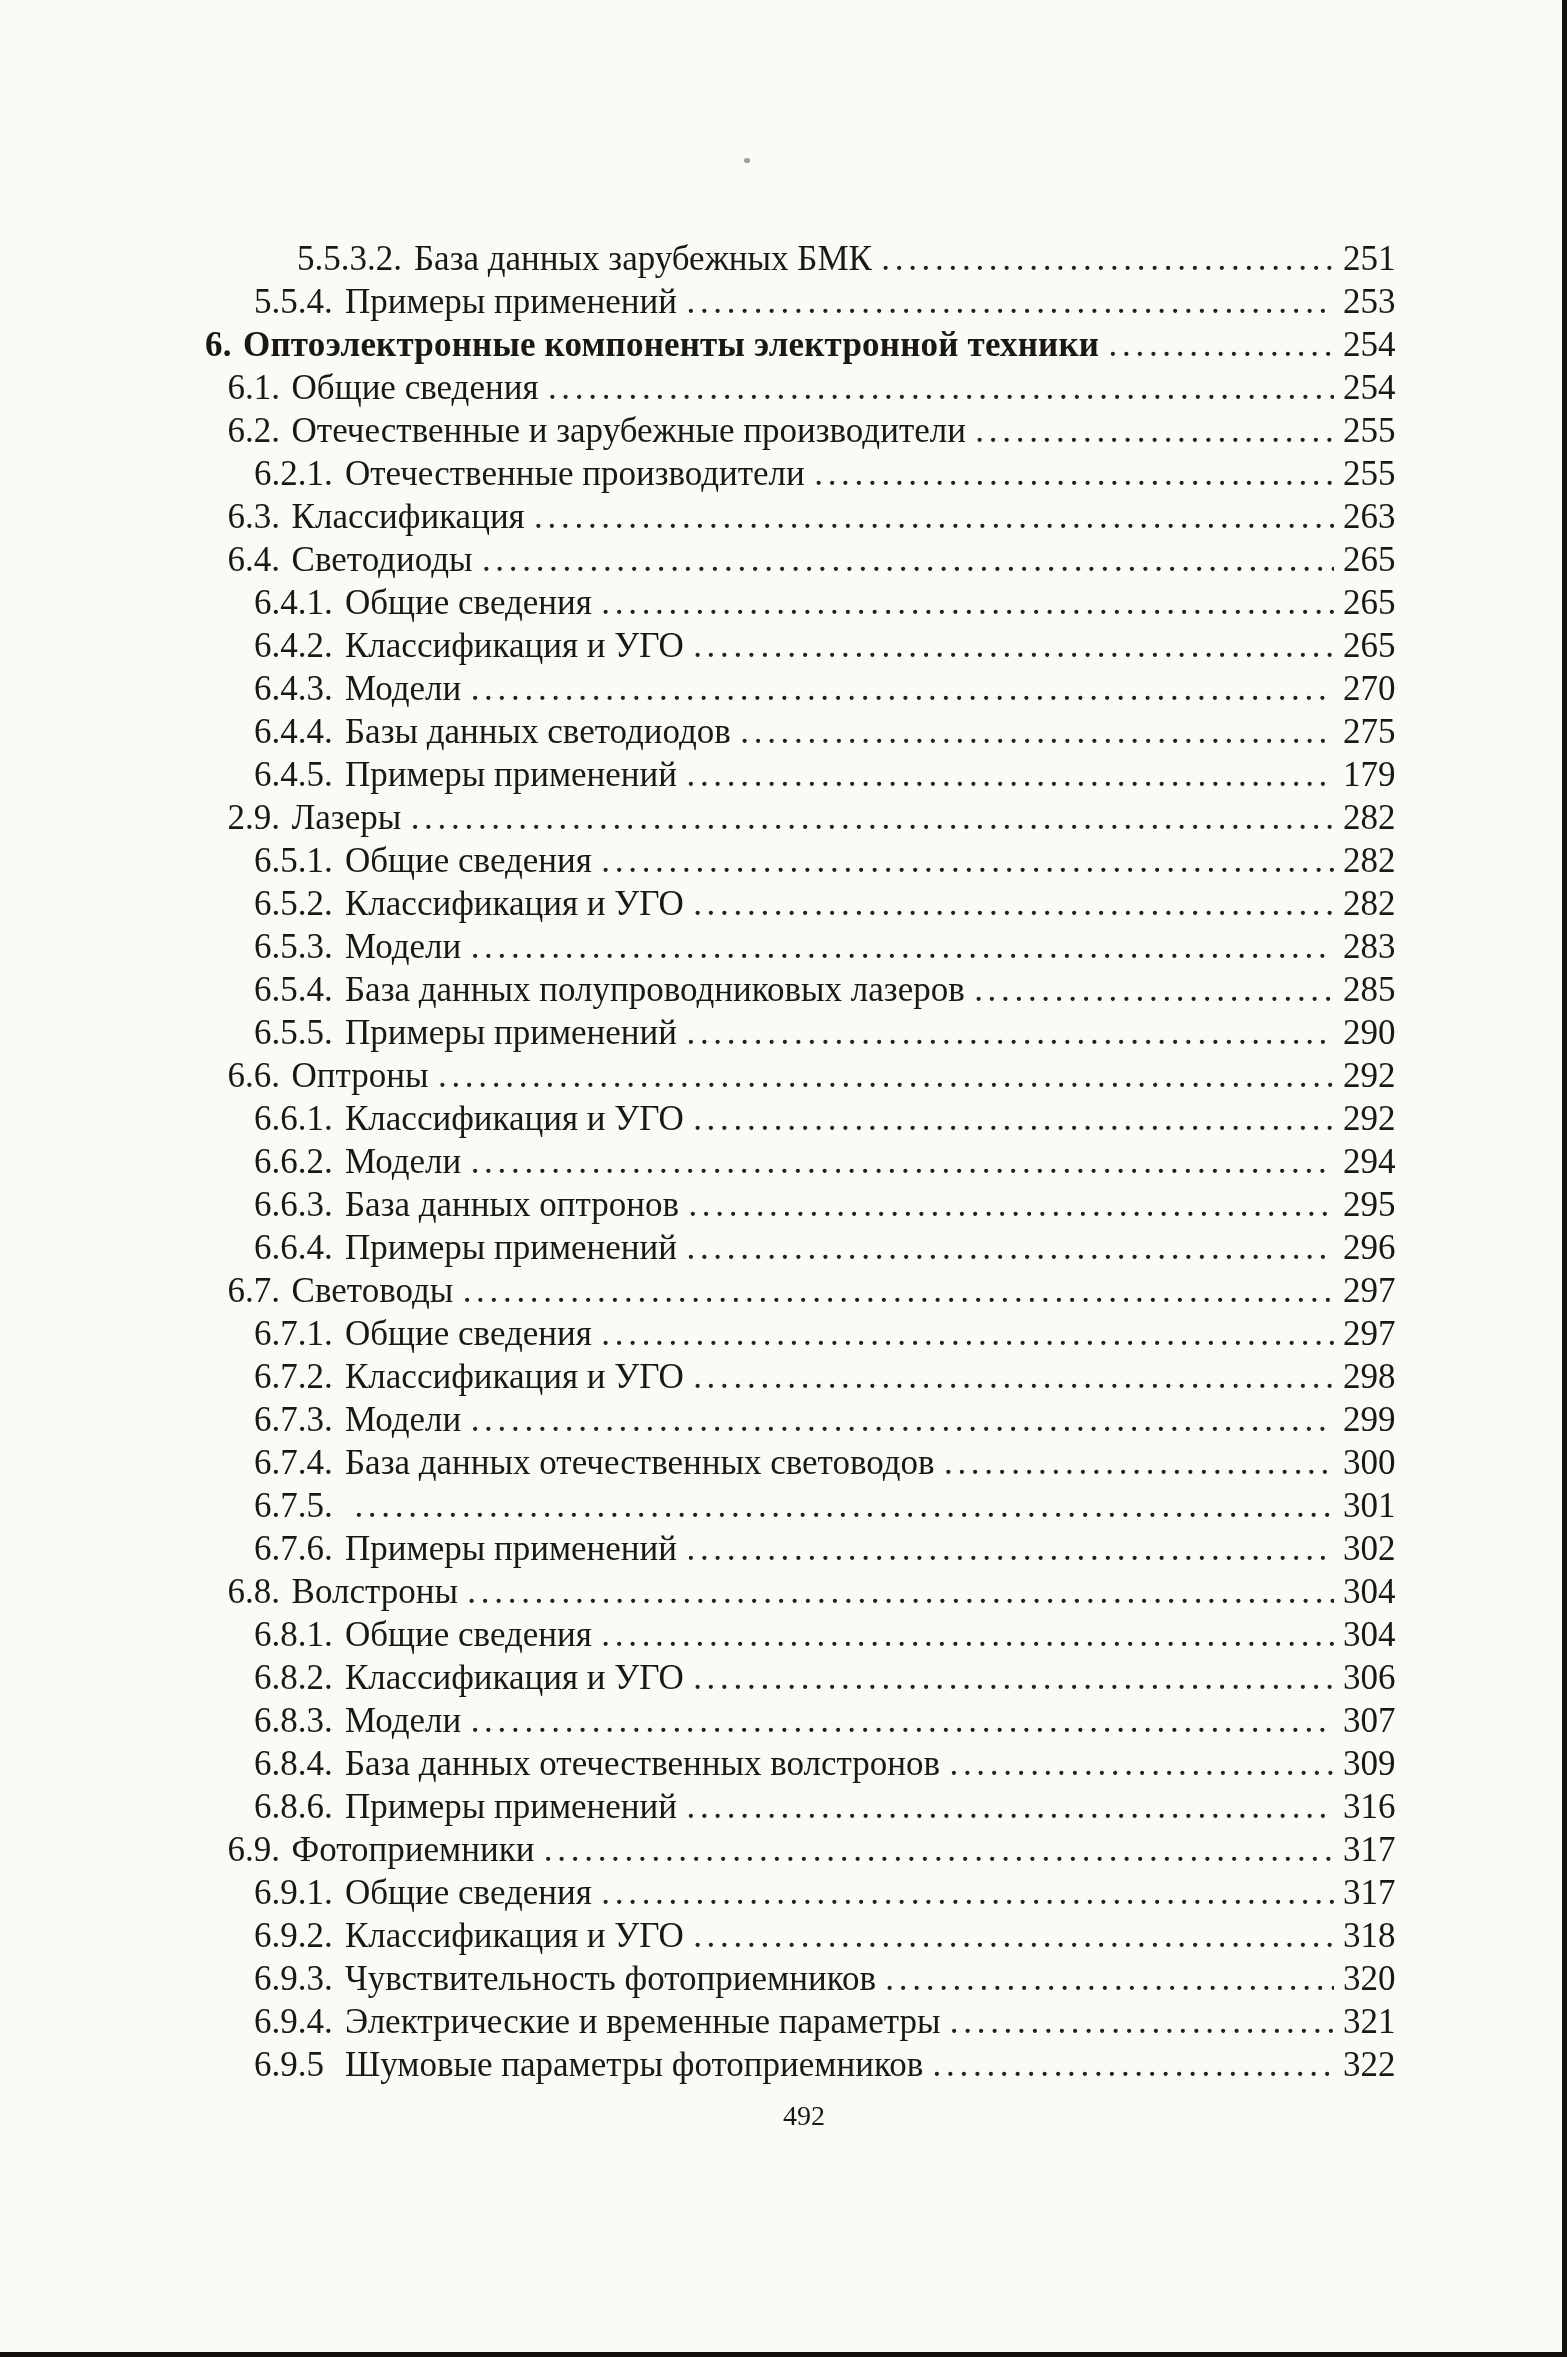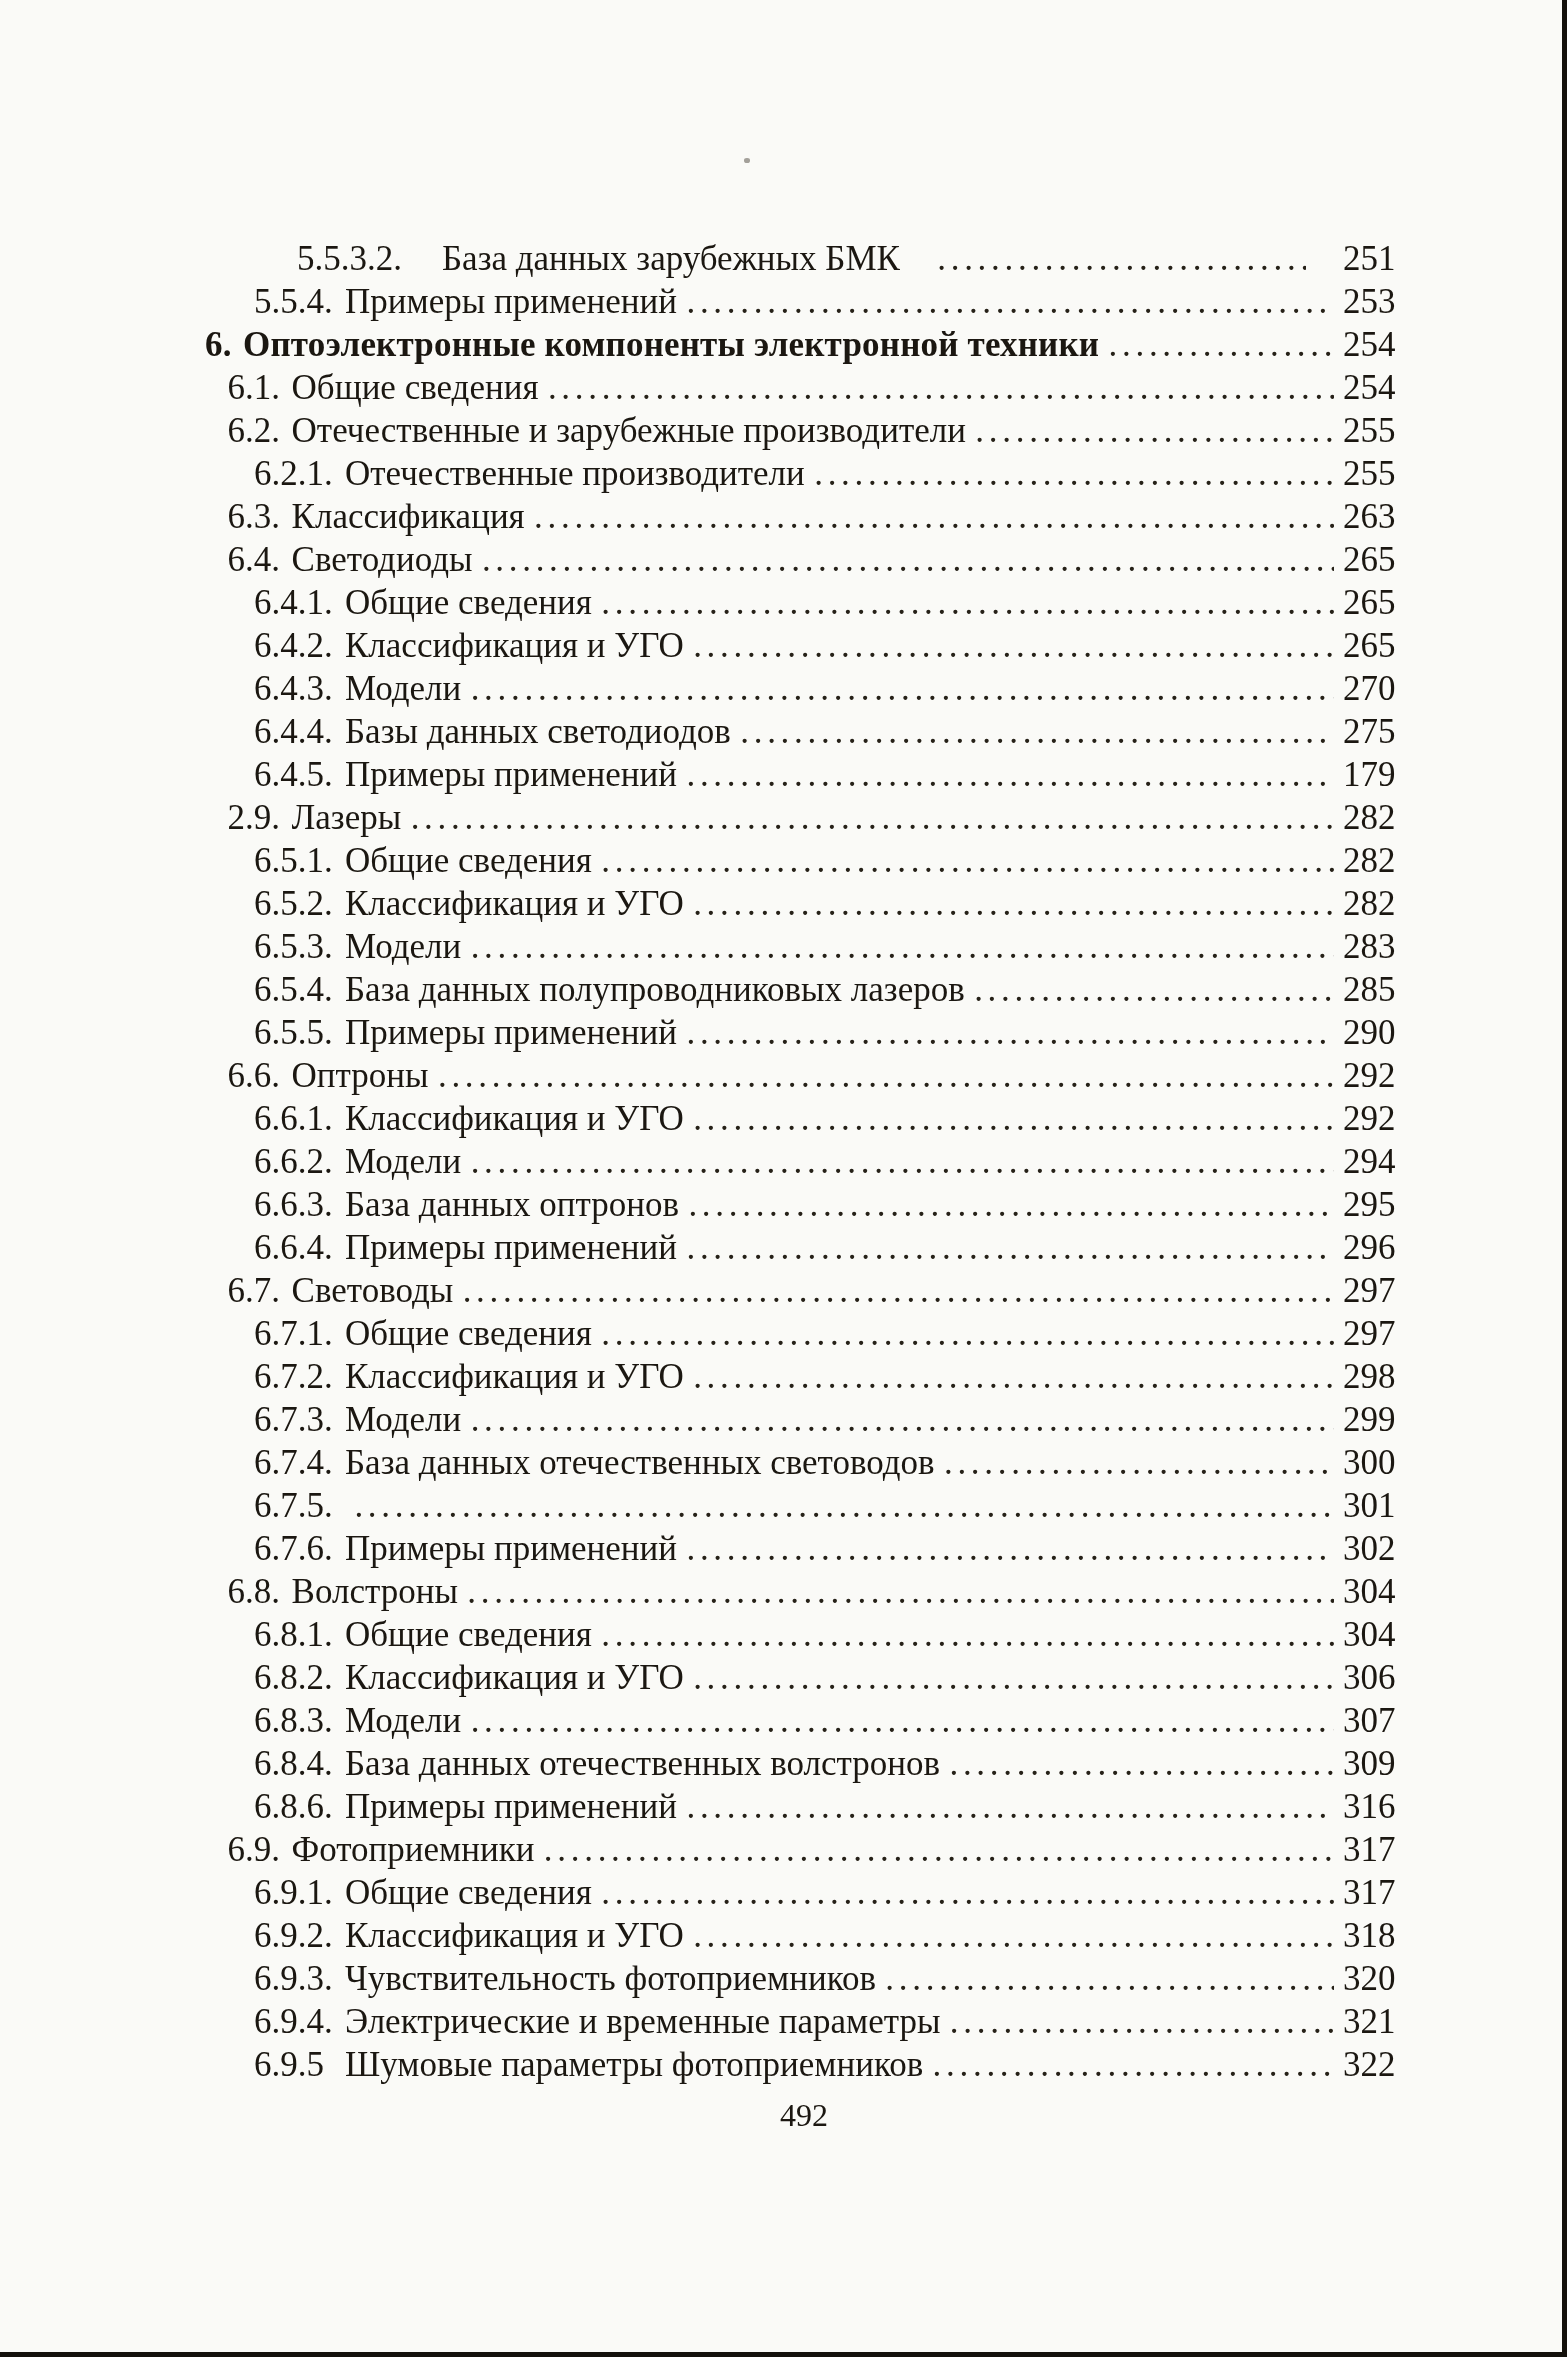--- a/index.html
+++ b/index.html
@@ -38,21 +38,21 @@
   .row .title {
     flex: 0 1 auto;
     overflow: hidden;
   }
   .lvl0 { padding-left: 0; }
   .lvl0 .num { width: 38px; }
   .lvl1 { padding-left: 22.6px; }
   .lvl1 .num { width: 64px; }
   .lvl2 { padding-left: 49px; }
   .lvl2 .num { width: 91px; }
-  .lvl3 { padding-left: 92px; gap: 28px; }
+  .lvl3 { padding-left: 92px; }
   .lvl3 .num { width: 117px; }
   .bold .num, .bold .title {
     font-weight: 700;
     letter-spacing: 0.2px;
   }
   .leader {
     flex: 1 1 19px;
     overflow: hidden;
     white-space: nowrap;
     margin: 0 9.4px 0 9.4px;
@@ -63,21 +63,21 @@
     content: "..........................................................................................................................................................";
     letter-spacing: 4.7px;
   }
   .pg {
     flex: 0 0 auto;
     min-width: 60px;
   }
   .footer {
     margin-top: 7.5px;
     text-align: center;
-    font-size: 32px;
+    font-size: 28px;
     line-height: 43px;
   }
   .speck {
     position: absolute;
     left: 744px;
     top: 158px;
     width: 5.6px;
     height: 4.7px;
     border-radius: 50%;
     background: #8d8a82;

